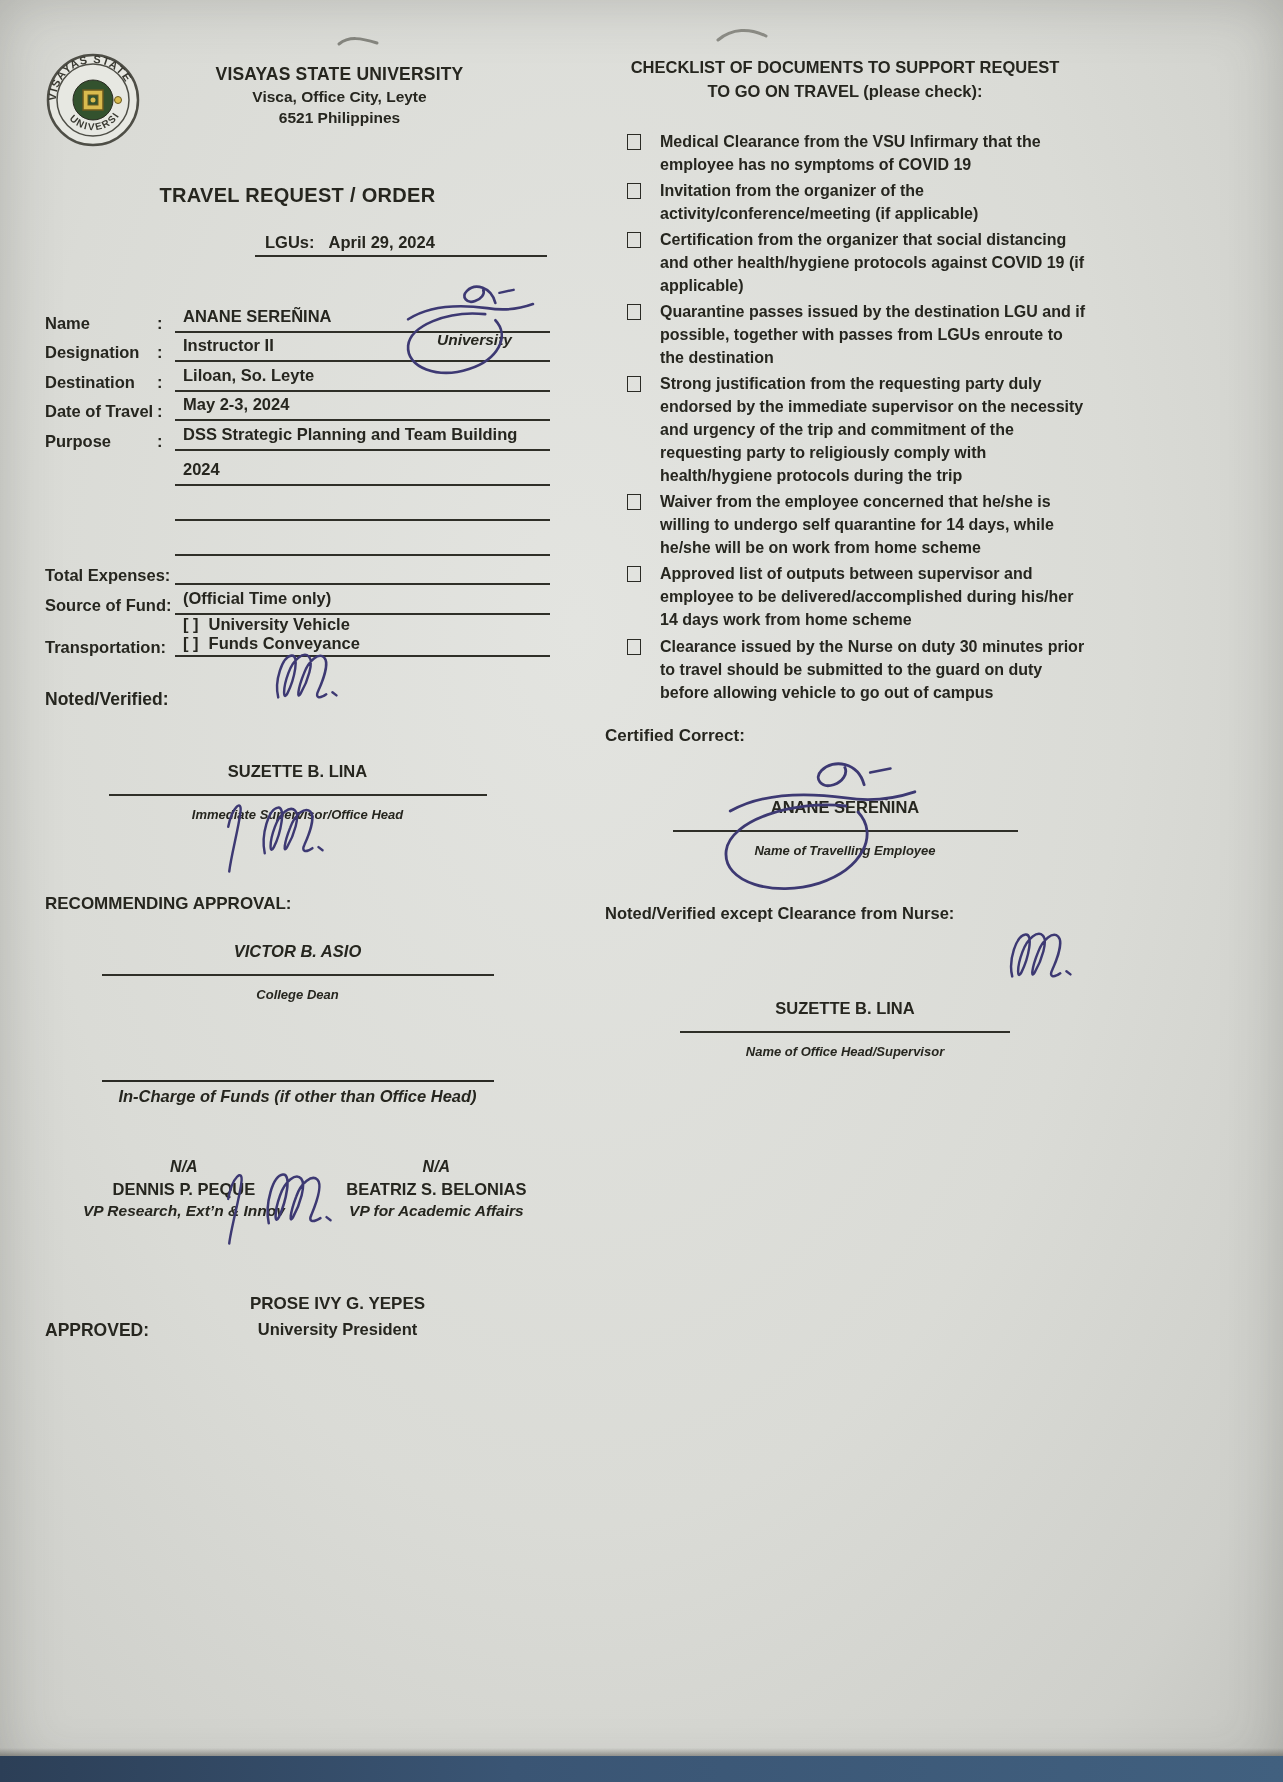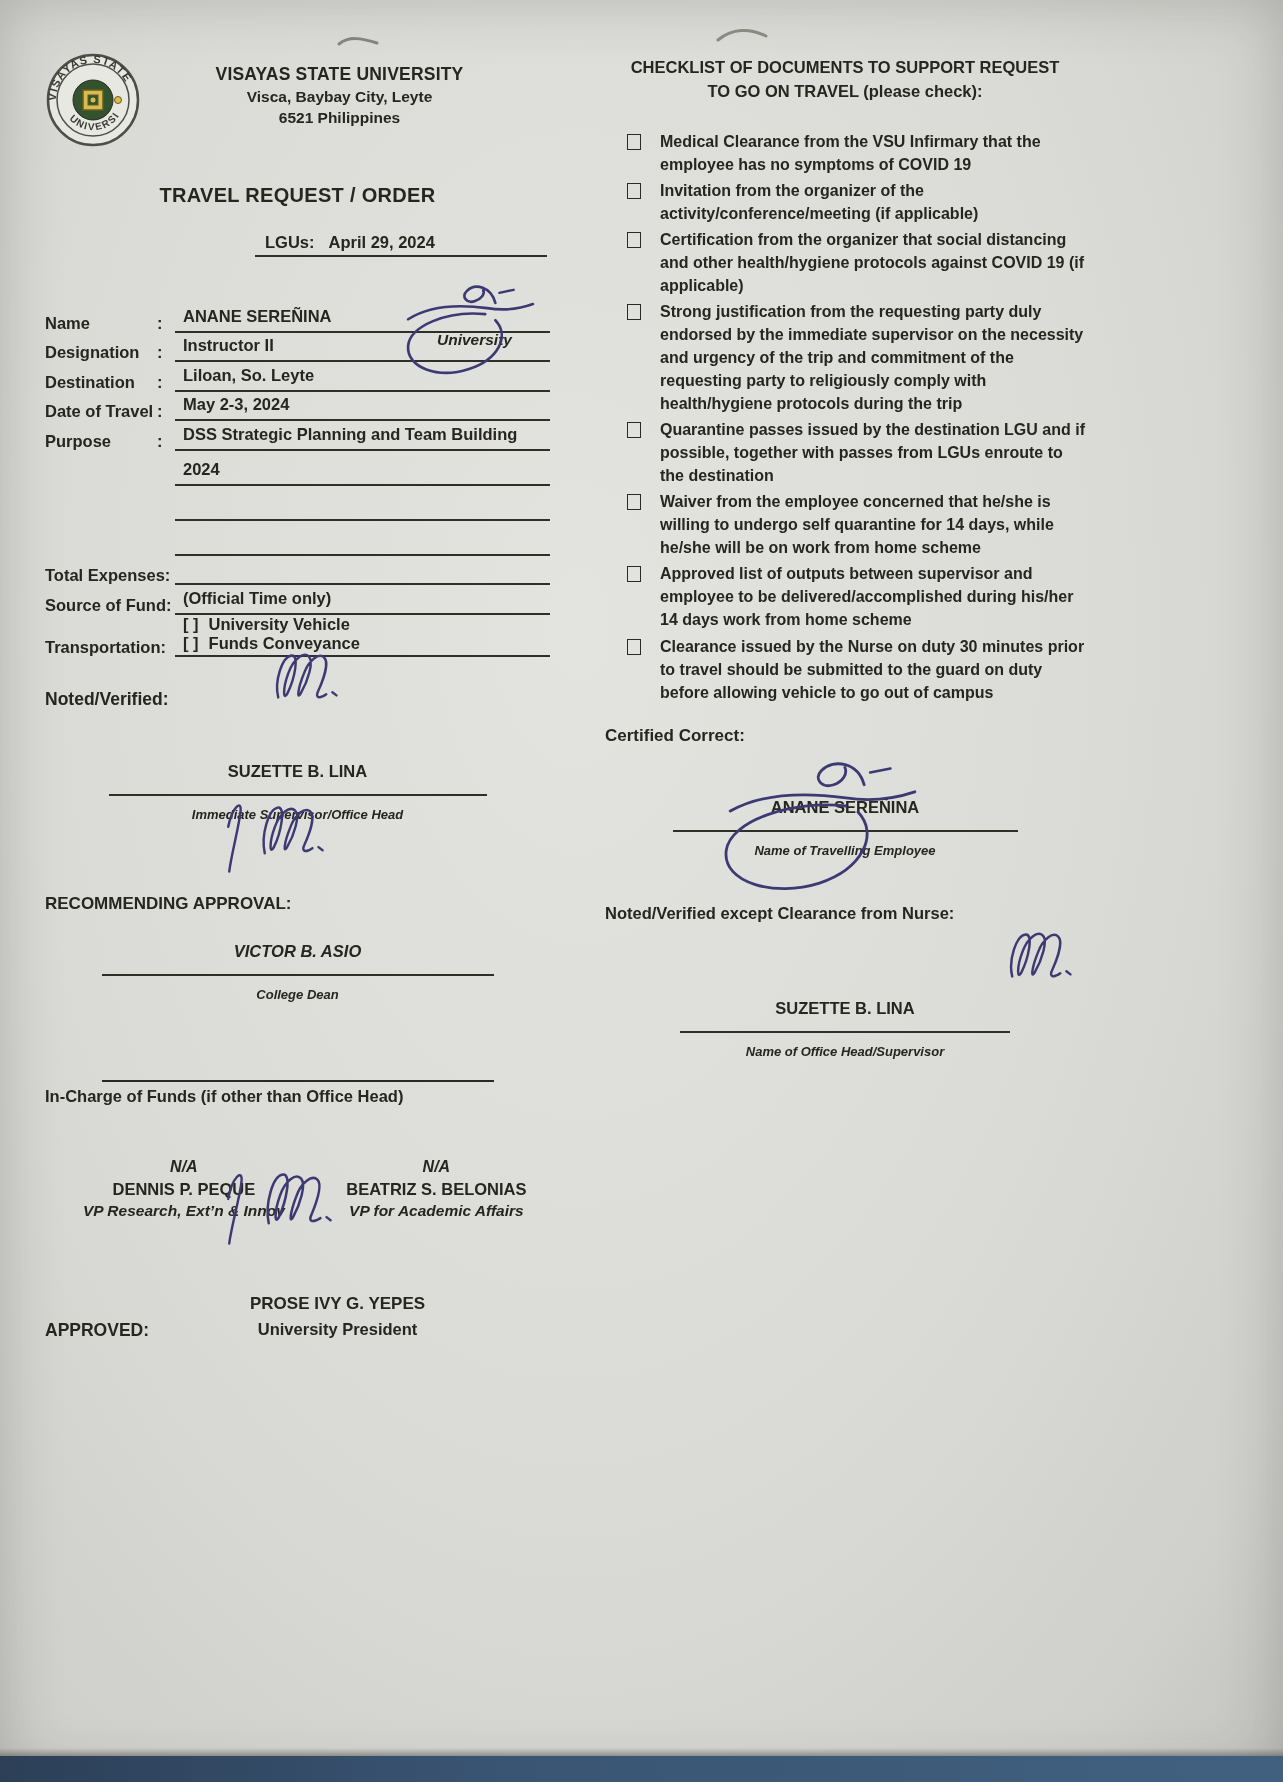--- a/index.html
+++ b/index.html
@@ -55,21 +55,21 @@
   .noted-block{margin-top:52px;}
   .noted-block .sign-rule{width:378px;}
 
   .rec-label{font-size:17px;margin-top:72px;}
   .rec-block{margin-top:28px;}
   .rec-block .sign-rule{width:392px;}
   .rec-block .sign-name{font-style:italic;}
 
   .funds-block{margin-top:78px;}
   .funds-rule{border-bottom:2.5px solid #2a2a24;width:392px;margin:0 auto;}
-  .funds-title{font-size:16.5px;text-align:left;margin-top:5px;}
+  .funds-title{font-style:italic;font-size:16.5px;text-align:center;margin-top:5px;}
 
   .vp-row{display:flex;margin-top:52px;}
   .vp{text-align:center;}
   .vp1{width:55%;}
   .vp2{width:45%;}
   .vp-na{font-style:italic;font-size:16px;}
   .vp-name{font-size:16.5px;margin-top:4px;}
   .vp-title{font-style:italic;font-size:15.5px;margin-top:3px;}
 
   .approved-row{display:flex;margin-top:74px;align-items:flex-start;}
@@ -132,21 +132,21 @@
             <textPath href="#arcBot" startOffset="6%">UNIVERSITY</textPath>
           </text>
           <circle cx="48" cy="48" r="20" fill="#33522e" stroke="#2a2a22" stroke-width="1"></circle>
           <rect x="38" y="38" width="20" height="20" fill="#d9bb4e" stroke="#6b5a1e" stroke-width="1.5"></rect>
           <rect x="43" y="43" width="10" height="10" fill="#33522e" stroke="#6b5a1e" stroke-width="1"></rect>
           <circle cx="48" cy="48" r="2.5" fill="#d9bb4e"></circle>
           <circle cx="73" cy="48" r="3.5" fill="#d9bb4e" stroke="#6b5a1e" stroke-width="1"></circle>
         </svg>
         <div class="header-text">
           <div class="univ">VISAYAS STATE UNIVERSITY</div>
-          <div class="addr">Visca, Baybay City, Leyte</div>
+          <div class="addr">Visca, Office City, Leyte</div>
           <div class="addr">6521   Philippines</div>
         </div>
       </div>
 
       <div class="form-title">TRAVEL REQUEST / ORDER</div>
 
       <div class="date-line">
         <span class="date-inner">
           <span>LGUs:</span><span class="gap"></span>
           <span>April 29, 2024</span>
@@ -287,25 +287,25 @@
         <li>
           <span class="cb"></span>
           <span class="cl-text">Invitation from the organizer of the activity/conference/meeting (if applicable)</span>
         </li>
         <li>
           <span class="cb"></span>
           <span class="cl-text">Certification from the organizer that social distancing and other health/hygiene protocols against COVID 19 (if applicable)</span>
         </li>
         <li>
           <span class="cb"></span>
+          <span class="cl-text">Quarantine passes issued by the destination LGU and if possible, together with passes from LGUs enroute to the destination</span>
+        </li>
+        <li>
+          <span class="cb"></span>
           <span class="cl-text">Strong justification from the requesting party duly endorsed by the immediate supervisor on the necessity and urgency of the trip and commitment of the requesting party to religiously comply with health/hygiene protocols during the trip</span>
-        </li>
-        <li>
-          <span class="cb"></span>
-          <span class="cl-text">Quarantine passes issued by the destination LGU and if possible, together with passes from LGUs enroute to the destination</span>
         </li>
         <li>
           <span class="cb"></span>
           <span class="cl-text">Waiver from the employee concerned that he/she is willing to undergo self quarantine for 14 days, while he/she will be on work from home scheme</span>
         </li>
         <li>
           <span class="cb"></span>
           <span class="cl-text">Approved list of outputs between supervisor and employee to be delivered/accomplished during his/her 14 days work from home scheme</span>
         </li>
         <li>

